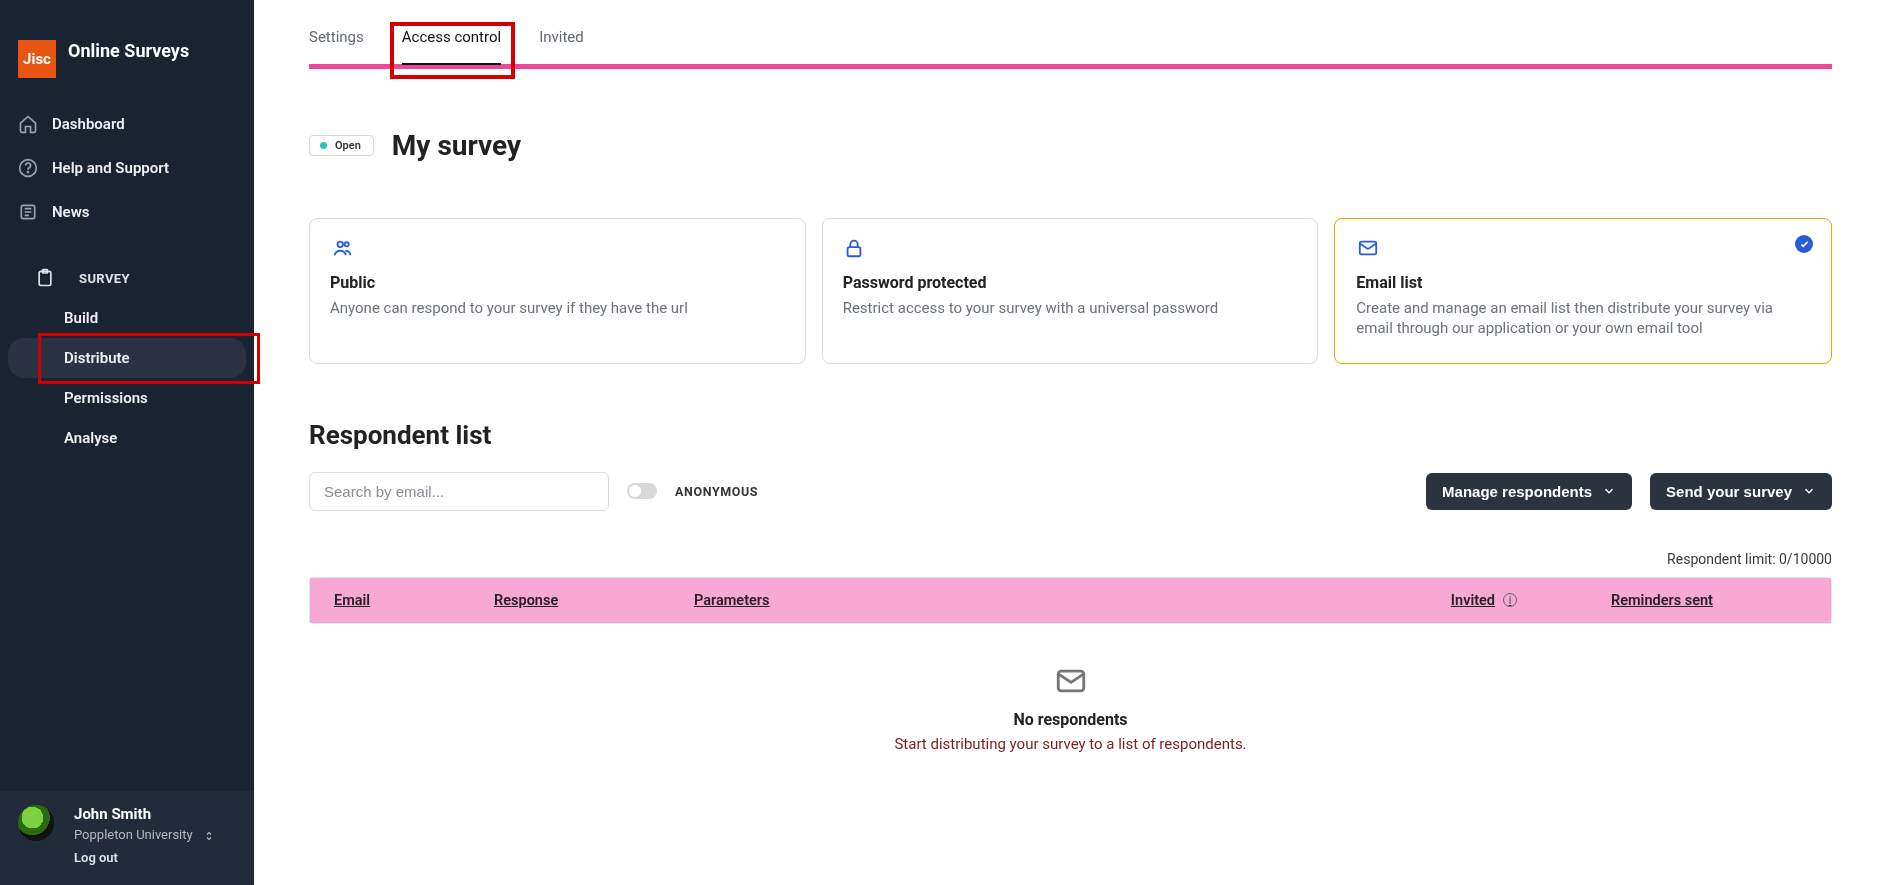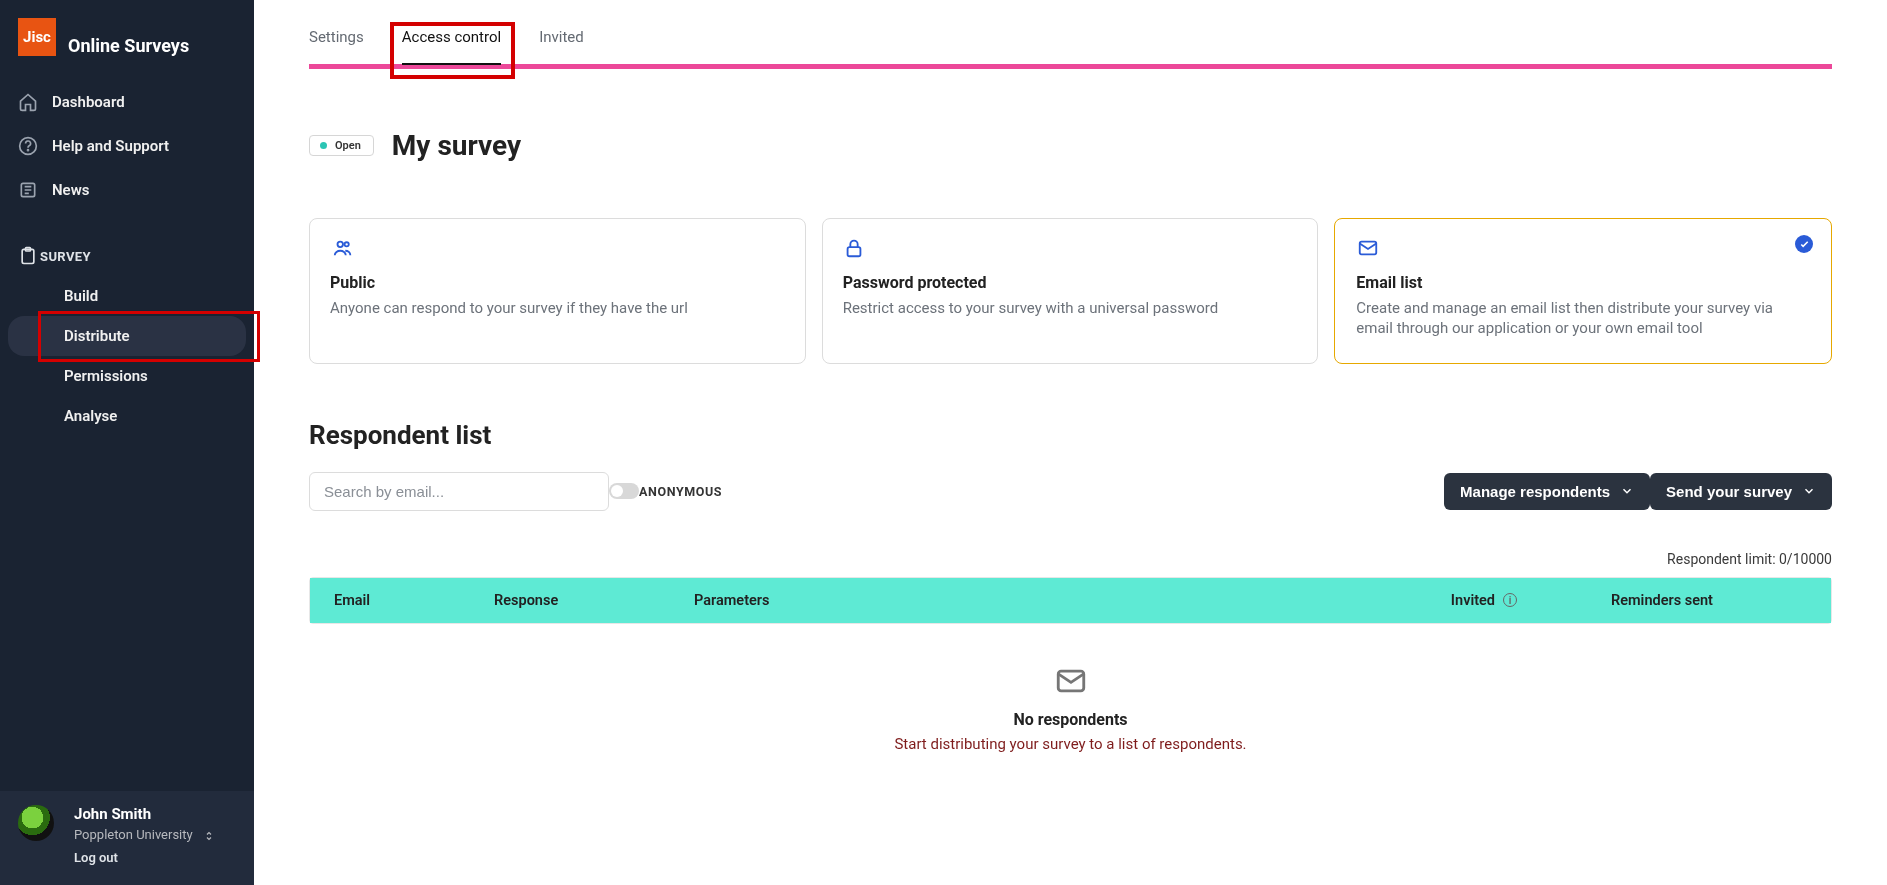--- a/index.html
+++ b/index.html
@@ -1,25 +1,25 @@
 <!DOCTYPE html>
 <html><head>
   <meta charset="utf-8">
   <style>
     * { box-sizing: border-box; margin: 0; padding: 0; }
     body { font-family: -apple-system, BlinkMacSystemFont, "Segoe UI", Roboto, Helvetica, Arial, sans-serif; background: #fff; color: #222; width: 1887px; height: 885px; overflow: hidden; display: flex; }
     .sidebar { width: 254px; background: #1a2332; color: #fff; display: flex; flex-direction: column; position: relative; }
-    .brand { display: flex; align-items: flex-end; gap: 12px; padding: 18px 18px 24px 18px; }
+    .brand { display: flex; align-items: flex-start; gap: 12px; padding: 18px 18px 24px 18px; margin-top: 22px; }
     .brand-logo { width: 38px; height: 38px; background: #e85412; display: flex; align-items: center; justify-content: center; color: #fff; font-weight: 700; font-size: 15px; }
     .brand-name { font-size: 18px; font-weight: 700; color: #fff; }
     .nav { list-style: none; }
     .nav-item { display: flex; align-items: center; gap: 14px; padding: 12px 18px; cursor: pointer; font-size: 15px; font-weight: 600; color: #f0f0f0; }
     .nav-item .icon { width: 20px; height: 20px; color: #9ba3af; flex-shrink: 0; display: flex; align-items: center; justify-content: center; }
     .nav-section { margin-top: 24px; }
-    .nav-section-head { display: flex; align-items: center; gap: 2px; padding: 10px 18px; font-size: 13px; font-weight: 700; letter-spacing: 0.4px; color: #dfe3e8; }
+    .nav-section-head { display: flex; align-items: center; gap: 24px; padding: 10px 18px; font-size: 13px; font-weight: 700; letter-spacing: 0.4px; color: #dfe3e8; margin-left: 17px; }
     .nav-sub { list-style: none; }
     .nav-sub-item { padding: 11px 18px 11px 64px; font-size: 15px; font-weight: 600; cursor: pointer; color: #f0f0f0; }
     .nav-sub-item.active-wrap { position: relative; }
     .nav-sub-item.active { background: #2a3244; border-radius: 16px; margin: 0 8px; padding-left: 56px; }
     .highlight-box { position: absolute; border: 3.5px solid #d40000; pointer-events: none; }
     .account { position: absolute; bottom: 0; left: 0; right: 0; background: #222b3c; padding: 14px 18px 20px 18px; display: flex; gap: 20px; align-items: flex-start; }
     .avatar { width: 36px; height: 36px; border-radius: 50%; background: radial-gradient(circle at 40% 35%, #7bd13e 0 34%, #2a6b0f 34% 55%, #111 55% 100%); flex-shrink: 0; }
     .account-info { flex: 1; font-size: 13px; }
     .account-name { font-weight: 700; font-size: 15px; color: #fff; }
     .account-org { display: flex; align-items: flex-end; gap: 10px; color: #b7b9be; margin-top: 4px; }
@@ -35,31 +35,31 @@
     .status-dot { width: 7px; height: 7px; border-radius: 50%; background: #2bc5b4; display: inline-block; }
     .page-title { font-size: 28px; font-weight: 700; }
     .cards { display: flex; gap: 16px; margin-top: 56px; }
     .card { flex: 1; border: 1px solid #dcdcdc; border-radius: 8px; padding: 18px 20px 24px 20px; cursor: pointer; position: relative; }
     .card.selected { border: 1.5px solid #e6a800; padding-left: 21px; }
     .card-icon { color: #2a5bd7; margin-bottom: 12px; width: 24px; height: 24px; }
     .card-check { position: absolute; top: 16px; right: 18px; width: 18px; height: 18px; border-radius: 50%; background: #2a5bd7; display: flex; align-items: center; justify-content: center; color: #fff; }
     .card-title { font-size: 16px; font-weight: 700; margin-bottom: 6px; }
     .card-desc { font-size: 15px; color: #6c727a; line-height: 1.35; }
     .section-title { font-size: 26px; font-weight: 700; margin-top: 56px; }
-    .toolbar { display: flex; align-items: center; margin-top: 22px; }
+    .toolbar { display: flex; align-items: center; margin-top: 22px; gap: 18px; }
     .search { width: 300px; border: 1px solid #dcdcdc; border-radius: 6px; padding: 10px 14px; font-size: 15px; color: #333; }
     .search::placeholder { color: #8a8f96; }
     .toggle { width: 30px; height: 16px; border-radius: 10px; background: #d8d8d8; position: relative; }
     .toggle::after { content: ""; position: absolute; width: 12px; height: 12px; border-radius: 50%; background: #fff; top: 2px; left: 2px; }
     .anon-label { font-size: 12.5px; font-weight: 700; letter-spacing: 0.6px; color: #343434; }
     .spacer { flex: 1; }
     .btn { background: #2b333f; color: #fff; border: none; border-radius: 6px; padding: 10px 16px; font-size: 15px; font-weight: 600; display: inline-flex; align-items: center; gap: 10px; cursor: pointer; }
     .limit { text-align: right; font-size: 14px; color: #3a3a3a; margin-top: 40px; }
     .table { border: 1px solid #e7e7e7; border-radius: 4px; margin-top: 10px; }
-    .thead { background: #5eead4; display: grid; grid-template-columns: 160px 200px 300px 1fr 290px; padding: 14px 24px; font-size: 14.5px; font-weight: 600; color: #222; }
+    .thead { background: #f9a8d4; display: grid; grid-template-columns: 160px 200px 300px 1fr 290px; padding: 14px 24px; font-size: 14.5px; font-weight: 600; color: #222; text-decoration: underline; }
     .th { display: flex; align-items: center; gap: 8px; }
     .th.right { justify-content: flex-end; }
     .th.center { justify-content: center; }
     .info-icn { width: 14px; height: 14px; border: 1.2px solid #666; border-radius: 50%; display: inline-flex; align-items: center; justify-content: center; font-size: 10px; color: #666; }
     .empty { text-align: center; padding: 40px 0 32px 0; }
     .empty-icon { color: #767676; width: 34px; height: 34px; margin: 0 auto 12px auto; }
     .empty-title { font-size: 16px; font-weight: 700; margin-bottom: 6px; }
     .empty-desc { font-size: 15px; color: #7f1d1d; }
     svg { display: block; }
   </style>

